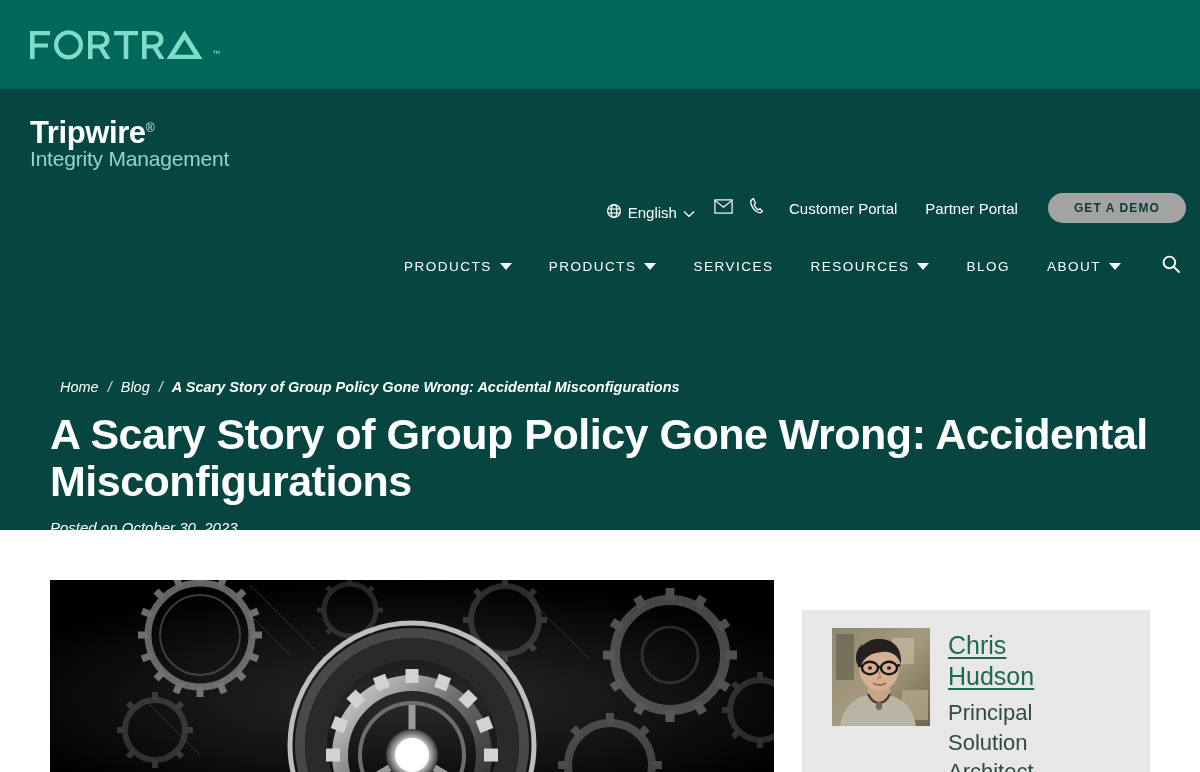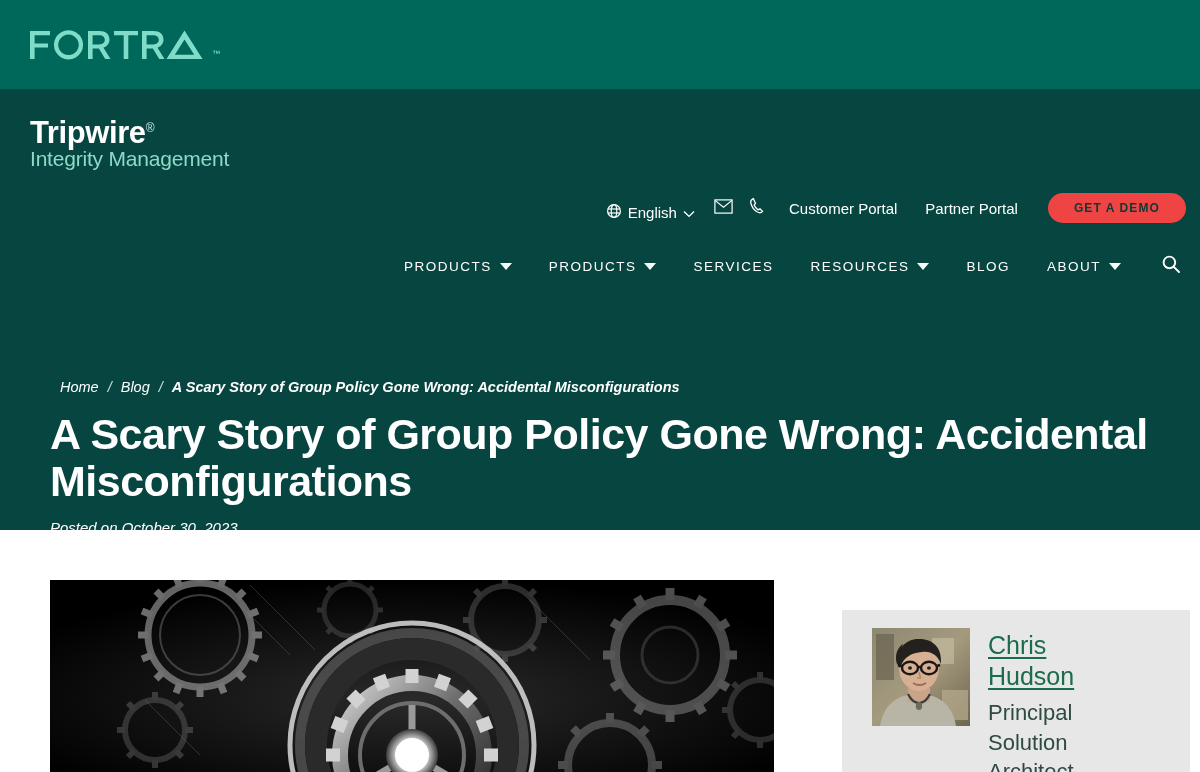--- a/index.html
+++ b/index.html
@@ -103,21 +103,21 @@
   .util-link {
     color: #ffffff;
     font-size: 15px;
     text-decoration: none;
     cursor: pointer;
     padding: 0 14px;
     white-space: nowrap;
   }
   .demo-btn {
     margin-left: 16px;
-    background: #ef4444;
+    background: #a3a3a3;
     color: #0A3B34;
     font-size: 12px;
     font-weight: 700;
     letter-spacing: 1.1px;
     border-radius: 999px;
     padding: 8px 26px 8px 26px;
     border: none;
     cursor: pointer;
     font-family: "Liberation Sans", sans-serif;
     white-space: nowrap;
@@ -209,21 +209,21 @@
     width: 724px;
     height: 192px;
     background: #050505;
     overflow: hidden;
   }
   .hero-img svg { display: block; }
 
   
   .author-card {
     position: absolute;
-    left: 842px;
+    left: 802px;
     top: 80px;
     width: 348px;
     height: 162px;
     background: #E7E7E7;
     display: flex;
     padding: 18px 16px 0 30px;
     gap: 18px;
   }
   .author-photo {
     width: 98px;

